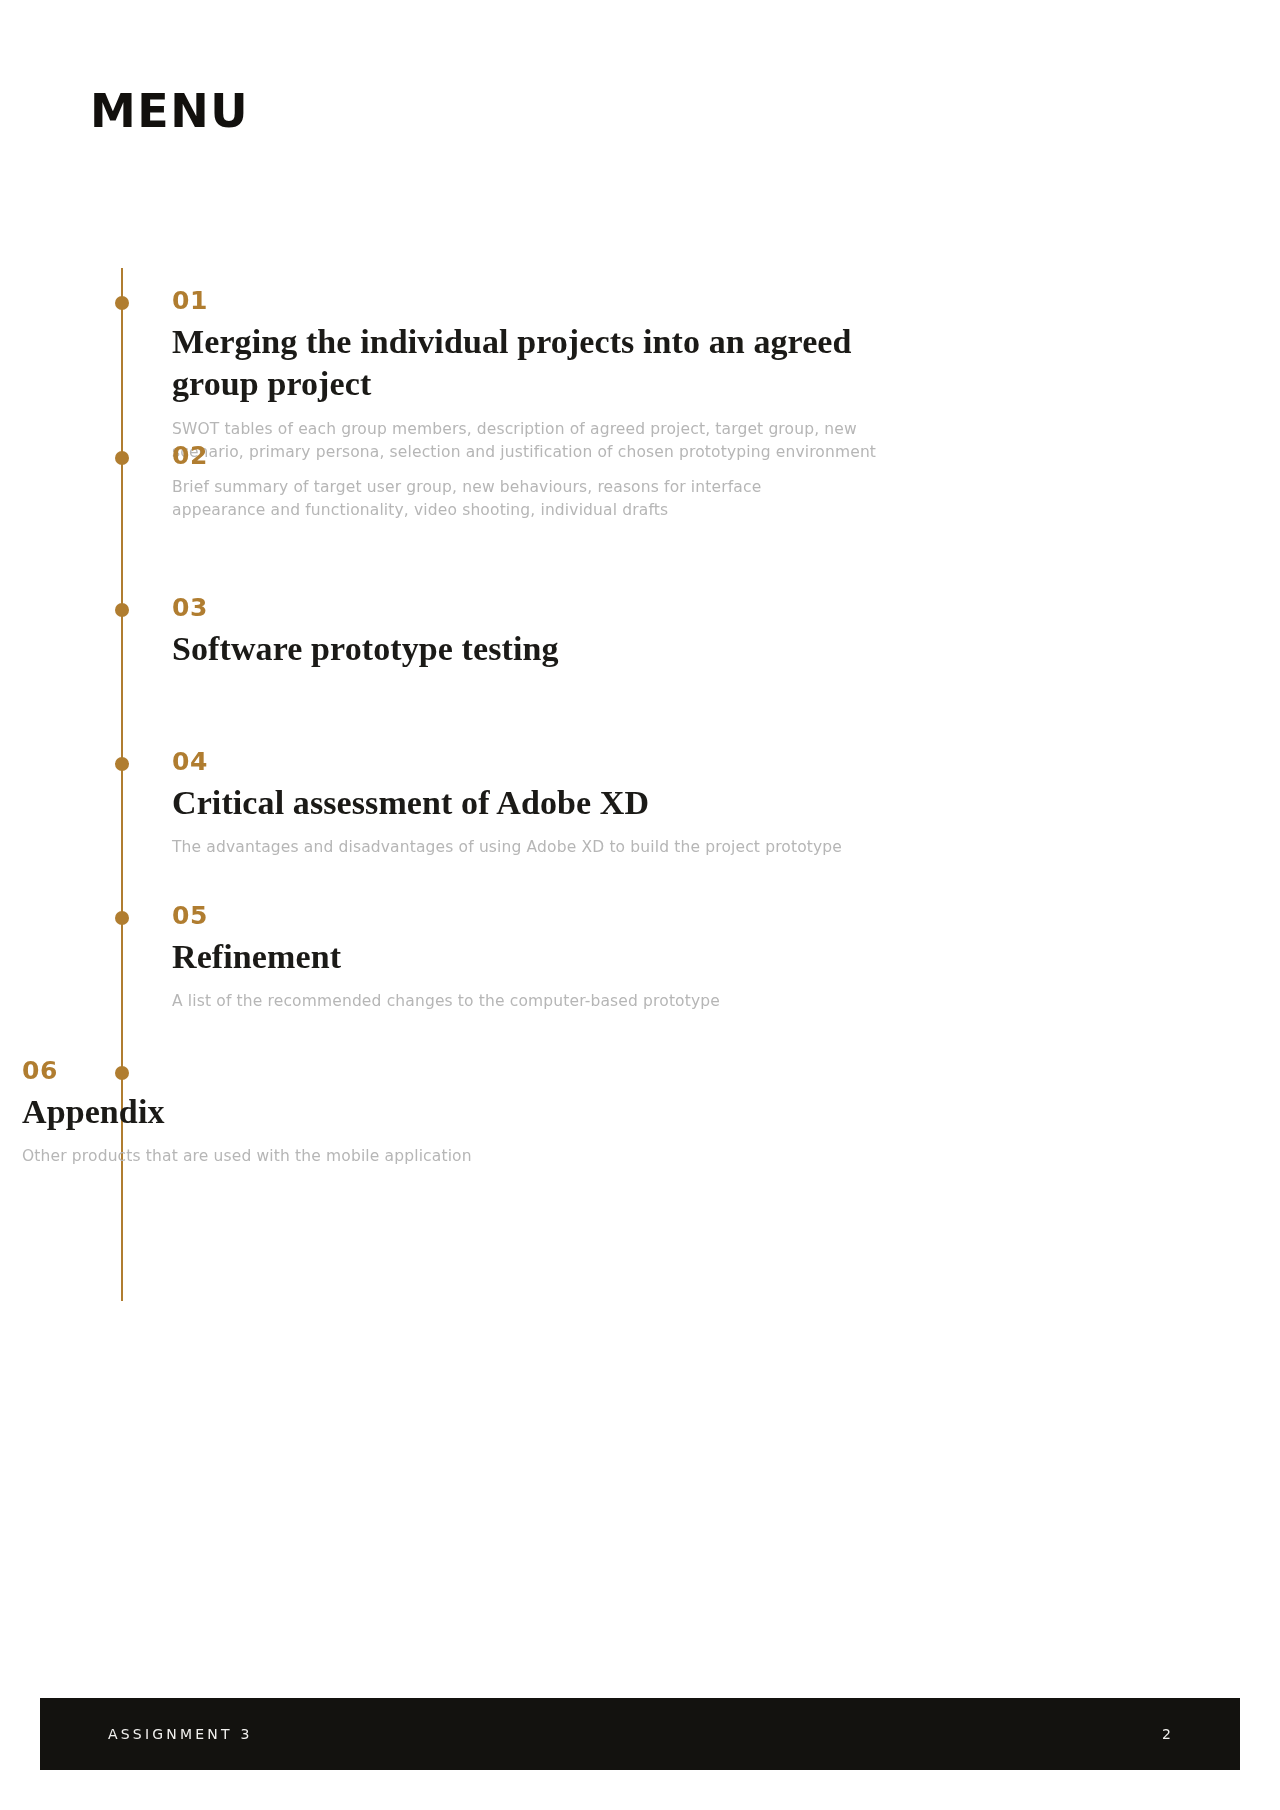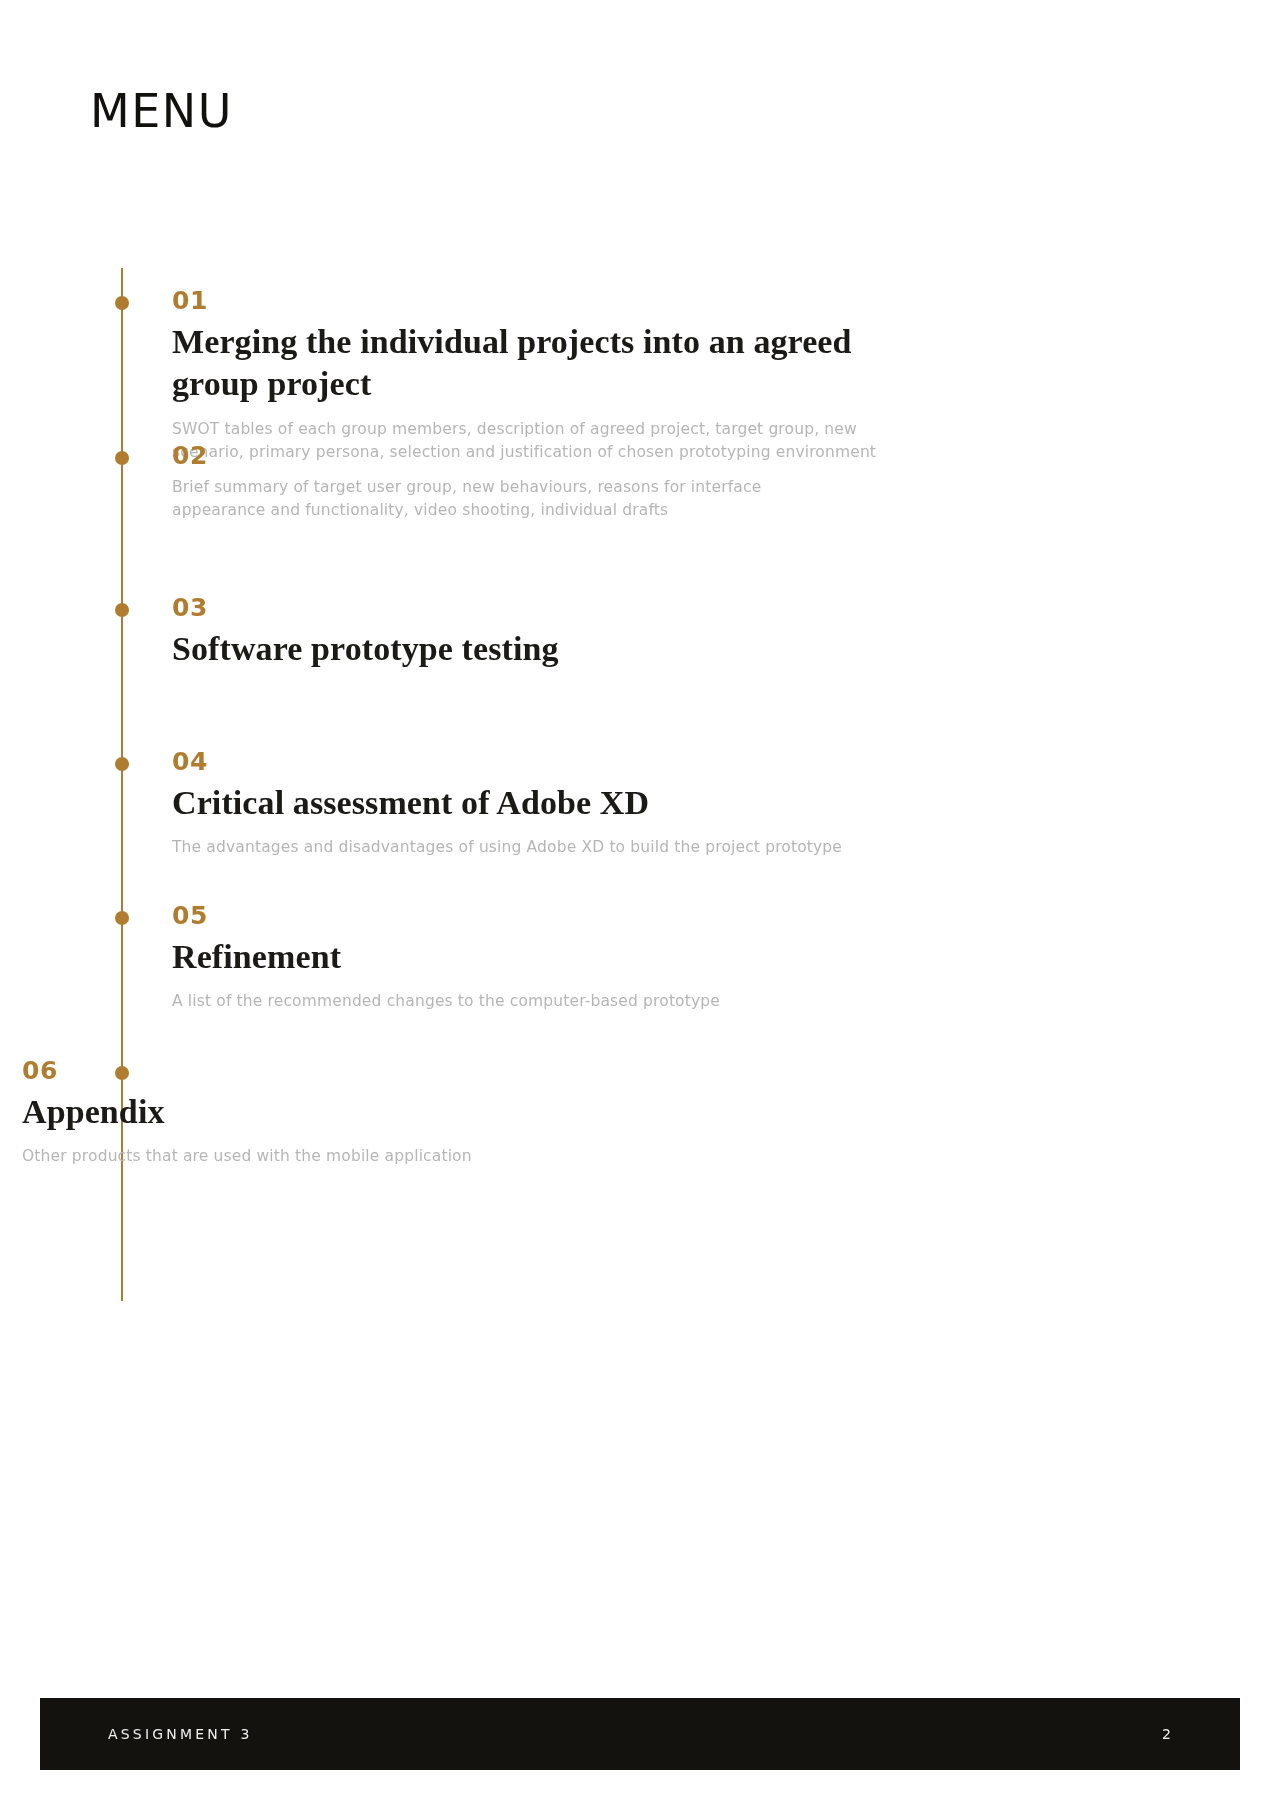--- a/index.html
+++ b/index.html
@@ -21,21 +21,21 @@
     background: #ffffff;
     box-sizing: border-box;
   }
 
   
   .page-title {
     position: absolute;
     left: 90px;
     top: 88px;
     font-family: "DejaVu Sans", sans-serif;
-    font-weight: 400;
+    font-weight: 700;
     font-size: 46px;
     letter-spacing: 1.5px;
     color: #12100d;
     line-height: 1;
     margin: 0;
   }
 
   
   .toc {
     position: absolute;

